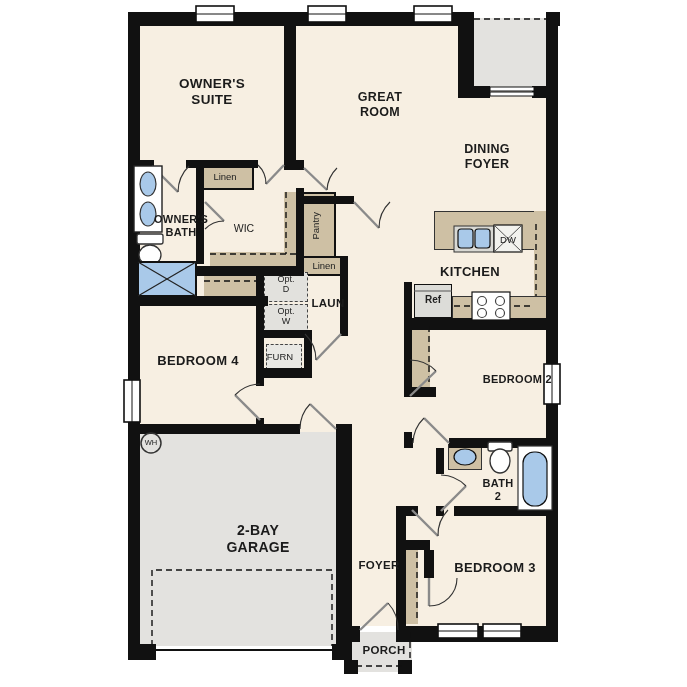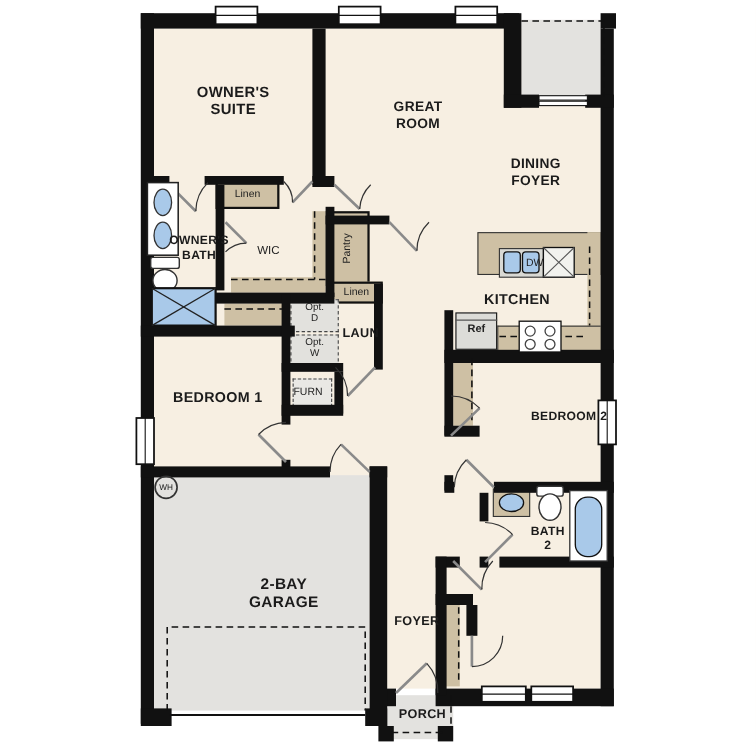--- a/index.html
+++ b/index.html
@@ -241,24 +241,25 @@
   <div class="lbl sm" style="left:198px;top:171px;width:54px;">Linen</div>
   <div class="lbl sm" style="left:302px;top:260px;width:44px;">Linen</div>
   <div class="lbl" style="left:428px;top:264px;width:84px;font-size:13px;">KITCHEN</div>
   <div class="lbl md" style="left:306px;top:296px;width:44px;font-size:11.5px;">LAUN</div>
   <div class="lbl sm" style="left:264px;top:274px;width:44px;font-size:9px;line-height:1.15;">Opt.
 D</div>
   <div class="lbl sm" style="left:264px;top:306px;width:44px;font-size:9px;line-height:1.15;">Opt.
 W</div>
   <div class="lbl sm" style="left:266px;top:351px;width:28px;">FURN</div>
   <div class="lbl sm" style="left:418px;top:294px;width:30px;font-size:10px;font-weight:bold;">Ref</div>
-  <div class="lbl sm" style="left:472px;top:234px;width:28px;">DW</div>
-  <div class="lbl" style="left:139px;top:353px;width:118px;font-size:13px;">BEDROOM 1</div>
+  <div class="lbl sm" style="left:494px;top:234px;width:28px;">DW</div>
+  <div class="lbl" style="left:139px;top:353px;width:118px;font-size:13px;">BEDROOM 4</div>
   <div class="lbl sm" style="left:140px;top:438px;width:22px;font-size:7.5px;">WH</div>
   <div class="lbl" style="left:210px;top:522px;width:96px;font-size:14px;">2-BAY
 GARAGE</div>
   <div class="lbl" style="left:434px;top:373px;width:118px;font-size:11px;text-align:right;">BEDROOM 2</div>
   <div class="lbl md" style="left:474px;top:477px;width:48px;">BATH
 2</div>
   <div class="lbl md" style="left:352px;top:558px;width:54px;font-size:11.5px;">FOYER</div>
+  <div class="lbl" style="left:434px;top:560px;width:122px;font-size:13px;">BEDROOM 3</div>
   <div class="lbl md" style="left:356px;top:643px;width:56px;font-size:11.5px;">PORCH</div>
 
 </div>
 
 </body></html>

